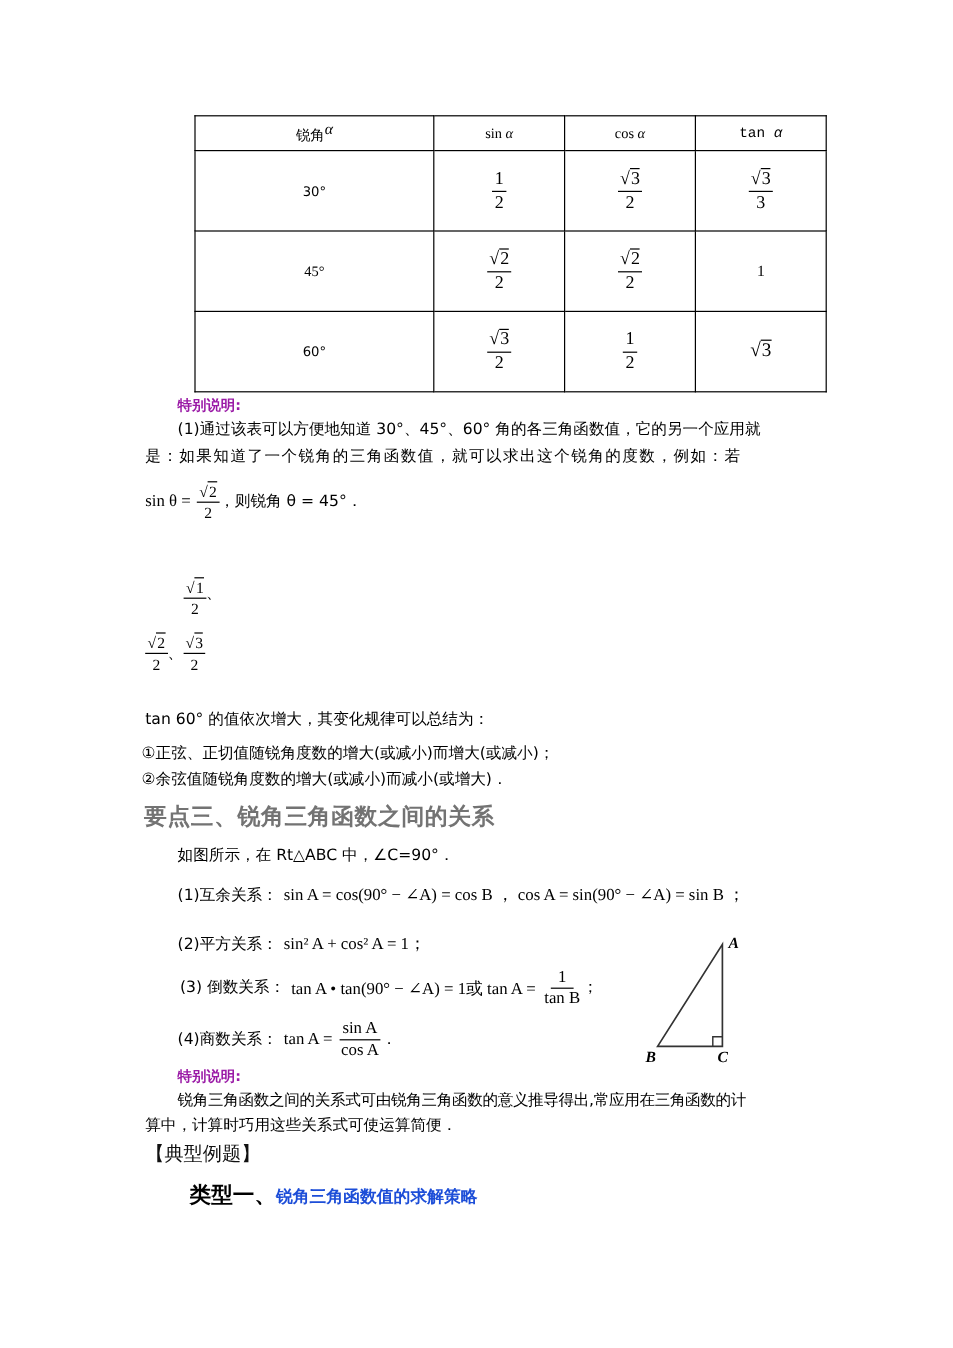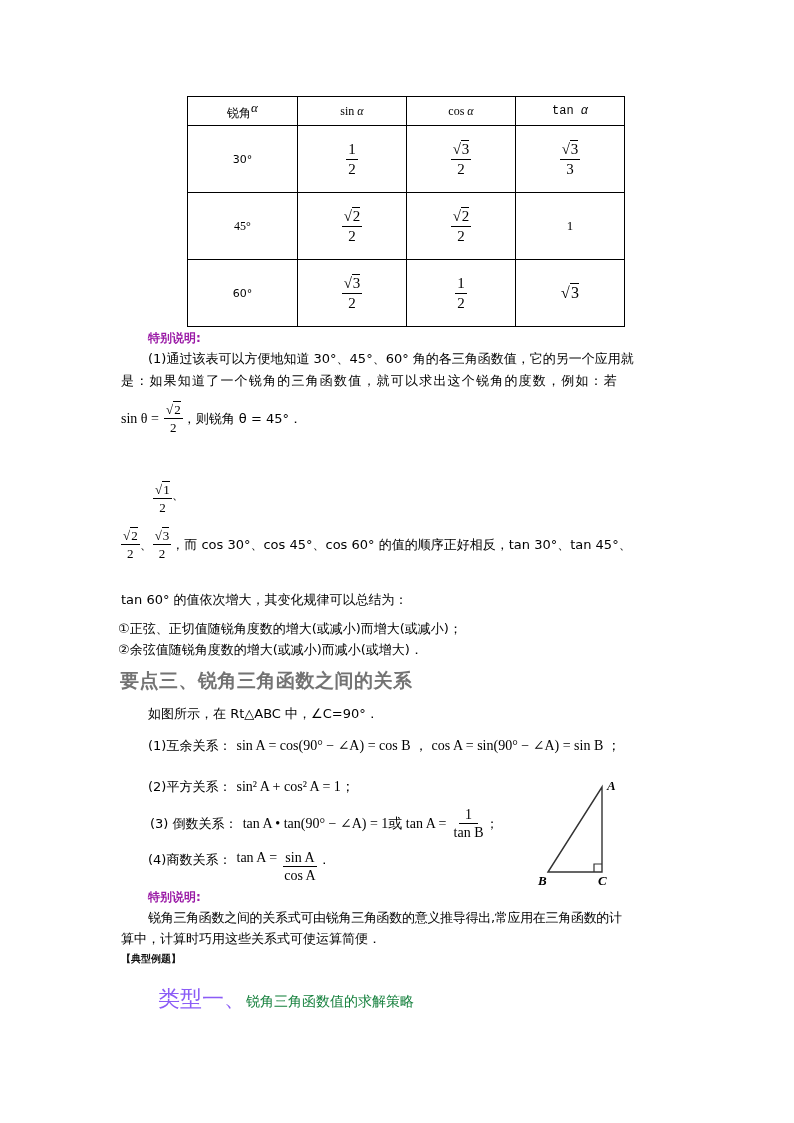--- a/index.html
+++ b/index.html
@@ -3,44 +3,44 @@
 <meta charset="utf-8">
 <style>
   html, body { margin: 0; padding: 0; background: #ffffff; }
   body { width: 794px; height: 1123px; position: relative; overflow: hidden;
          font-family: "DejaVu Sans", "Liberation Sans", sans-serif; color: #000; }
   .abs { position: absolute; }
   .serif { font-family: "Liberation Serif", "DejaVu Serif", serif; }
   .it { font-style: italic; }
 
   
-  table.trig { position: absolute; left: 187px; top: 96px; width: 438px; border-collapse: collapse; }
+  table.trig { position: absolute; left: 162px; top: 96px; width: 527px; border-collapse: collapse; }
   table.trig td { border: 1px solid #000; text-align: center; vertical-align: middle; padding: 0; }
   table.trig tr.hdr td { height: 28px; font-size: 12px; }
   table.trig tr.row td { height: 66px; }
   table.trig td.angle { font-size: 11px; }
   table.trig td.c1 { width: 108px; }
   table.trig td.c2 { width: 108px; }
   table.trig td.c3 { width: 108px; font-family: Liberation Mono, monospace; }
 
   .frac { display: inline-flex; flex-direction: column; align-items: center; vertical-align: middle;
           font-family: "Liberation Serif", "DejaVu Serif", serif; font-size: 15px; line-height: 17px; }
   .frac .num { padding: 0 2px 1px 2px; border-bottom: 1px solid #000; }
   .frac .den { padding: 1px 2px 0 2px; }
   .frac.sm { font-size: 13px; line-height: 15px; }
   .sqrt { white-space: nowrap; }
   .sqrt .rad { border-top: 1px solid #000; padding-left: 1px; }
 
   .note-title { color: #9a1aa6; font-weight: bold; font-size: 12px; }
   .para { font-size: 13px; line-height: 20px; }
   .math { font-family: "Liberation Serif", "DejaVu Serif", serif; font-size: 14px; }
   .h2 { color: #737373; font-weight: bold; font-size: 19px; letter-spacing: 0.5px; }
-  .h3big { color: #8b5cf6; font-weight: normal; font-size: 22px; }
-  .h3small { color: #15803d; font-weight: normal; font-size: 14px; }
-  .bracket-title { font-weight: bold; font-size: 10px; color: #111; }
+  .h3big { color: #000000; font-weight: bold; font-size: 18px; }
+  .h3small { color: #1d4ed8; font-weight: bold; font-size: 14px; }
+  .bracket-title { font-weight: normal; font-size: 16px; color: #111; }
 </style>
 </head>
 <body>
 
 <table class="trig">
   <tbody>
       <tr class="hdr">
     <td class="c0">
       <span>锐角</span><sup class="serif it" style="font-size:13px;">α</sup>
     </td>
@@ -140,21 +140,20 @@
 <div class="abs" style="left:121px; top:528px; display:flex; align-items:center; white-space:nowrap;">
   <span class="frac sm">
       <span class="num"><span class="sqrt">√<span class="rad">2</span></span></span>
       <span class="den">2</span>
     </span>
   <span class="para">、</span>
   <span class="frac sm">
       <span class="num"><span class="sqrt">√<span class="rad">3</span></span></span>
       <span class="den">2</span>
     </span>
-  <span class="para">，而 cos 30°、cos 45°、cos 60° 的值的顺序正好相反，tan 30°、tan 45°、</span>
 </div>
 
 <div class="abs para" style="left:121px; top:590px; white-space:nowrap;">tan 60° 的值依次增大，其变化规律可以总结为：</div>
 <div class="abs para" style="left:118px; top:619px; white-space:nowrap;">①正弦、正切值随锐角度数的增大(或减小)而增大(或减小)；</div>
 <div class="abs para" style="left:118px; top:640px; white-space:nowrap;">②余弦值随锐角度数的增大(或减小)而减小(或增大)．</div>
 
 <div class="abs h2" style="left:120px; top:668px; white-space:nowrap;">要点三、锐角三角函数之间的关系</div>
 <div class="abs para" style="left:148px; top:704px; white-space:nowrap;">如图所示，在 Rt△ABC 中，∠C=90°．</div>
 
 <div class="abs" style="left:148px; top:735px; white-space:nowrap;">
@@ -170,21 +169,21 @@
 <div class="abs" style="left:150px; top:807px; display:flex; align-items:center; white-space:nowrap;">
   <span class="para">(3) 倒数关系：</span>&nbsp;
   <span class="math">tan A • tan(90° − ∠A) = 1或 tan A =</span>&nbsp;
   <span class="frac sm" style="font-size:14px;">
       <span class="num" style="padding:0 6px 1px 6px;">1</span>
       <span class="den">tan B</span>
     </span>
   <span class="para">；</span>
 </div>
 
-<div class="abs" style="left:148px; top:850px; display:flex; align-items:flex-start; white-space:nowrap;">
+<div class="abs" style="left:148px; top:850px; display:flex; align-items:center; white-space:nowrap;">
   <span class="para">(4)商数关系：</span>&nbsp;
   <span class="math">tan A =</span>&nbsp;
   <span class="frac sm" style="font-size:14px;">
       <span class="num">sin A</span>
       <span class="den">cos A</span>
     </span>
   <span class="para">．</span>
 </div>
 
 <div class="abs" style="left:530px; top:775px; width:100px; height:115px;">

